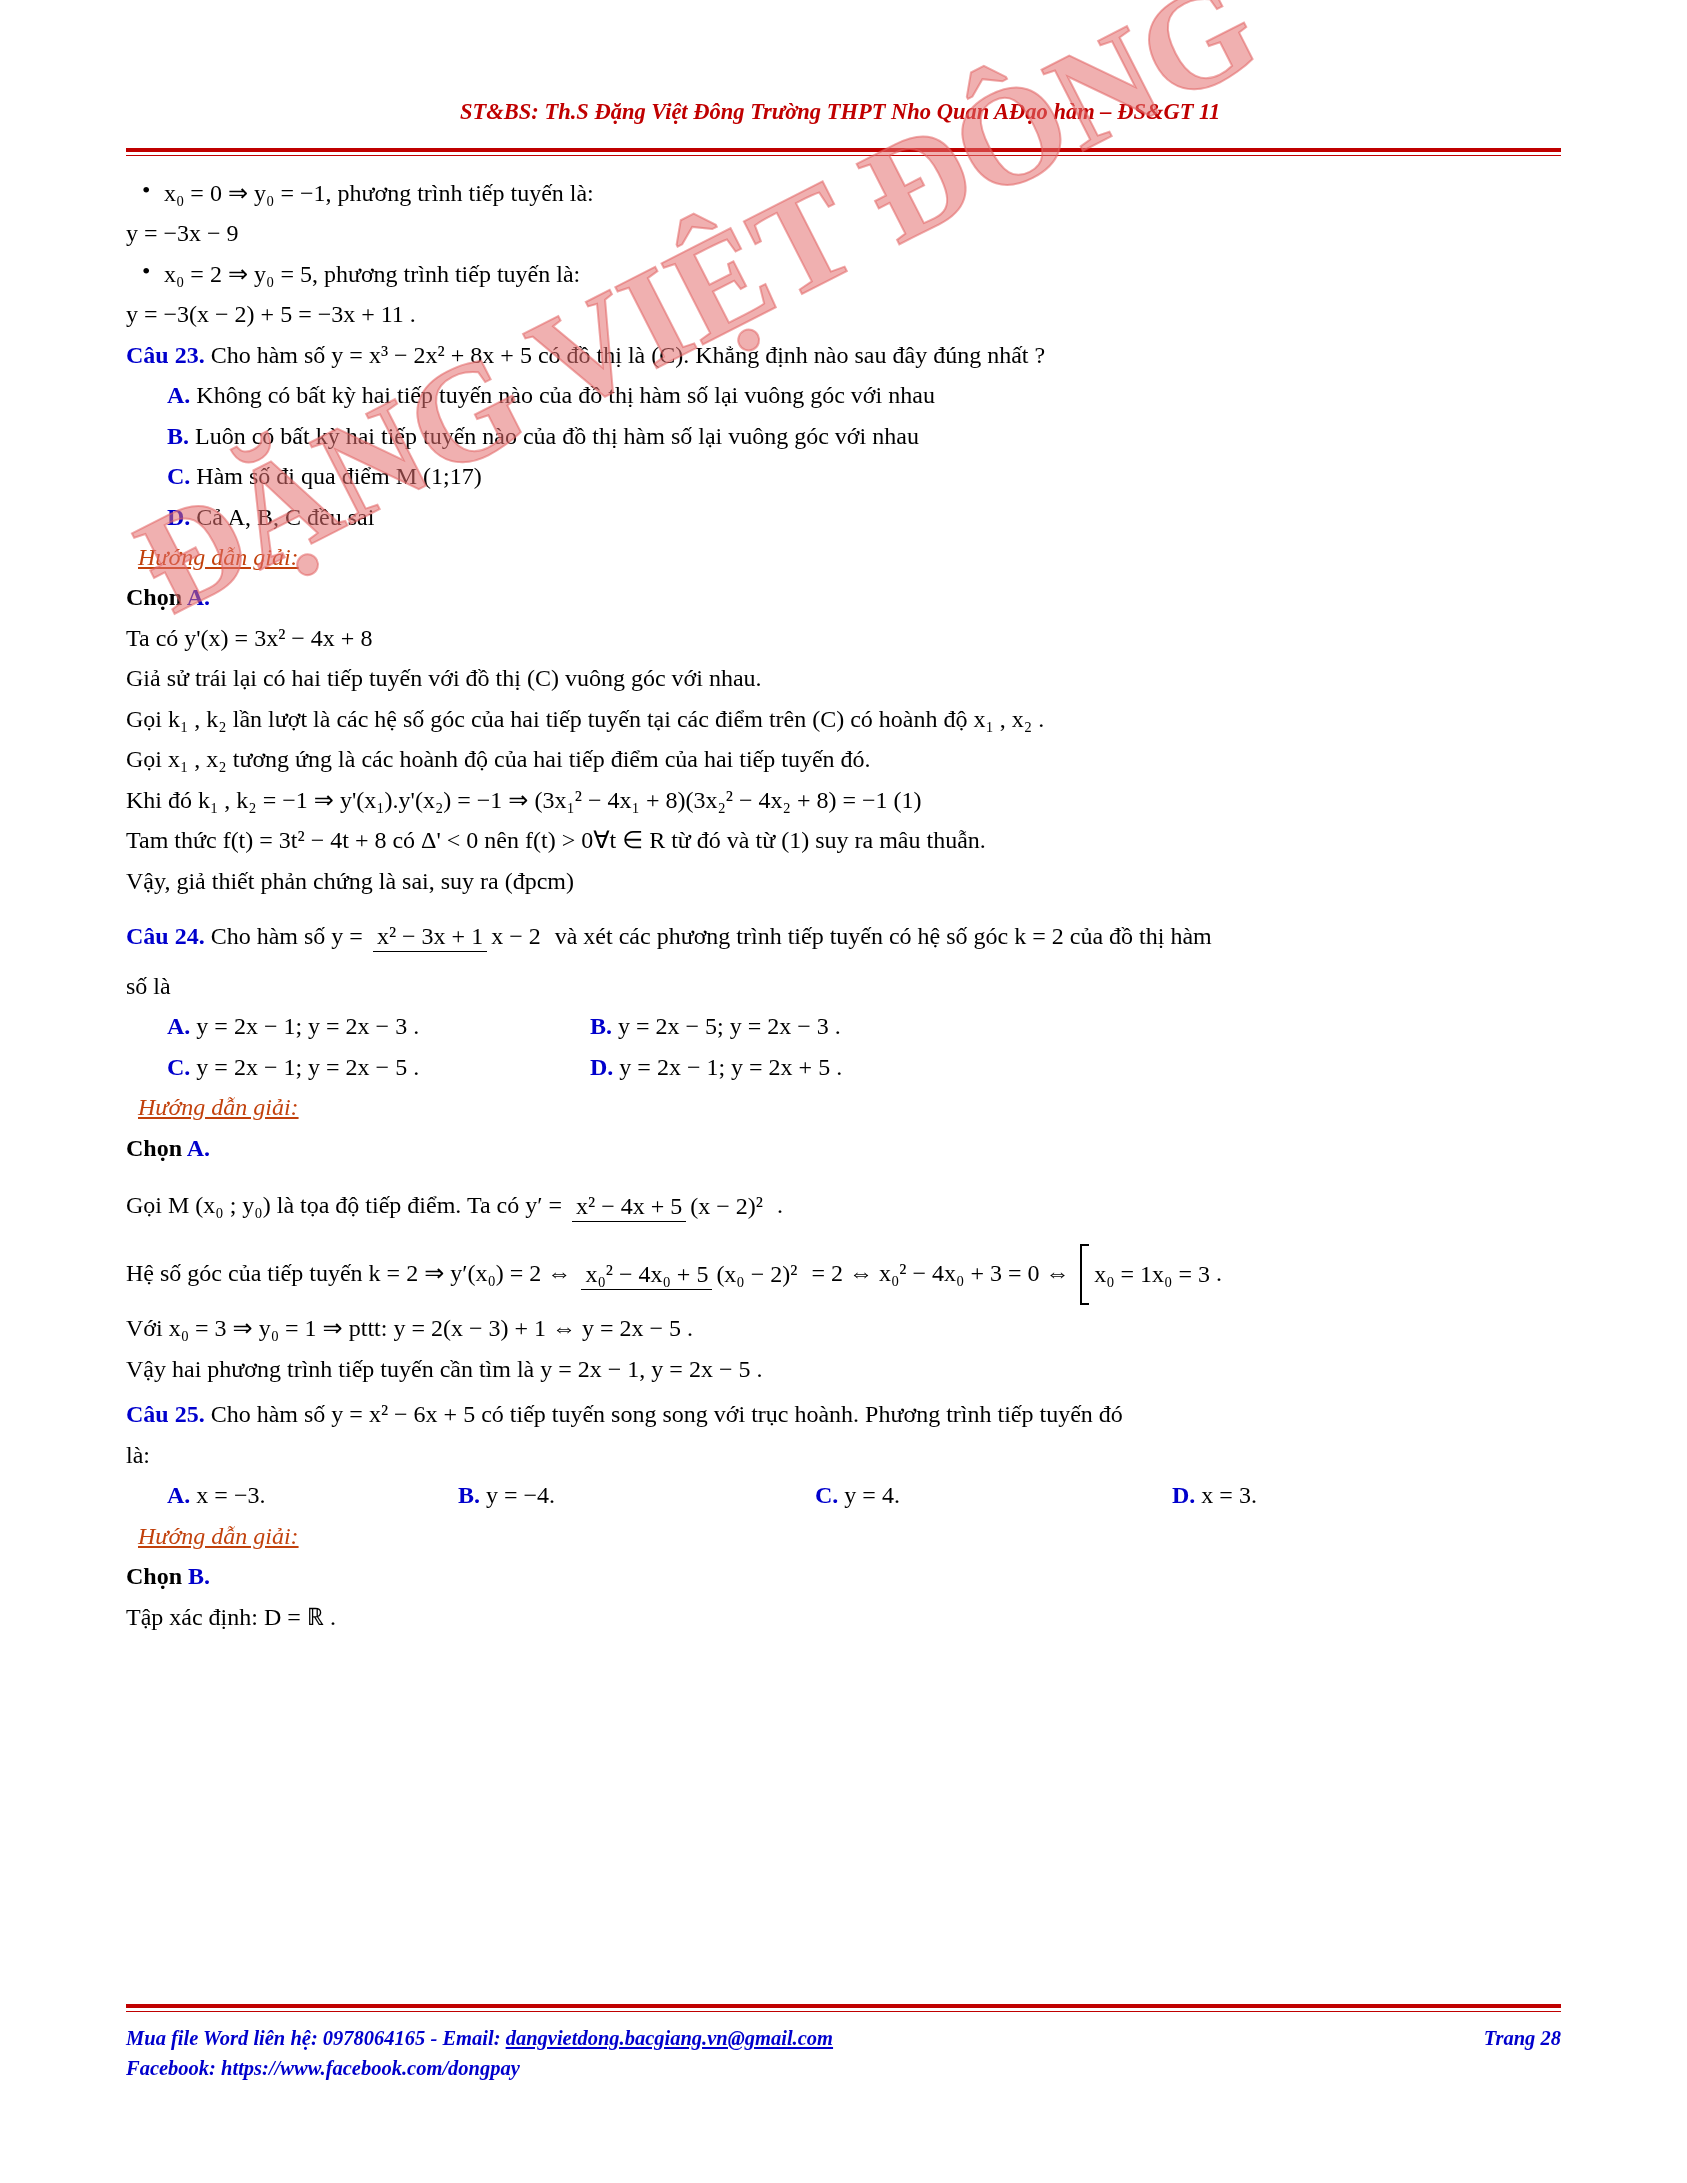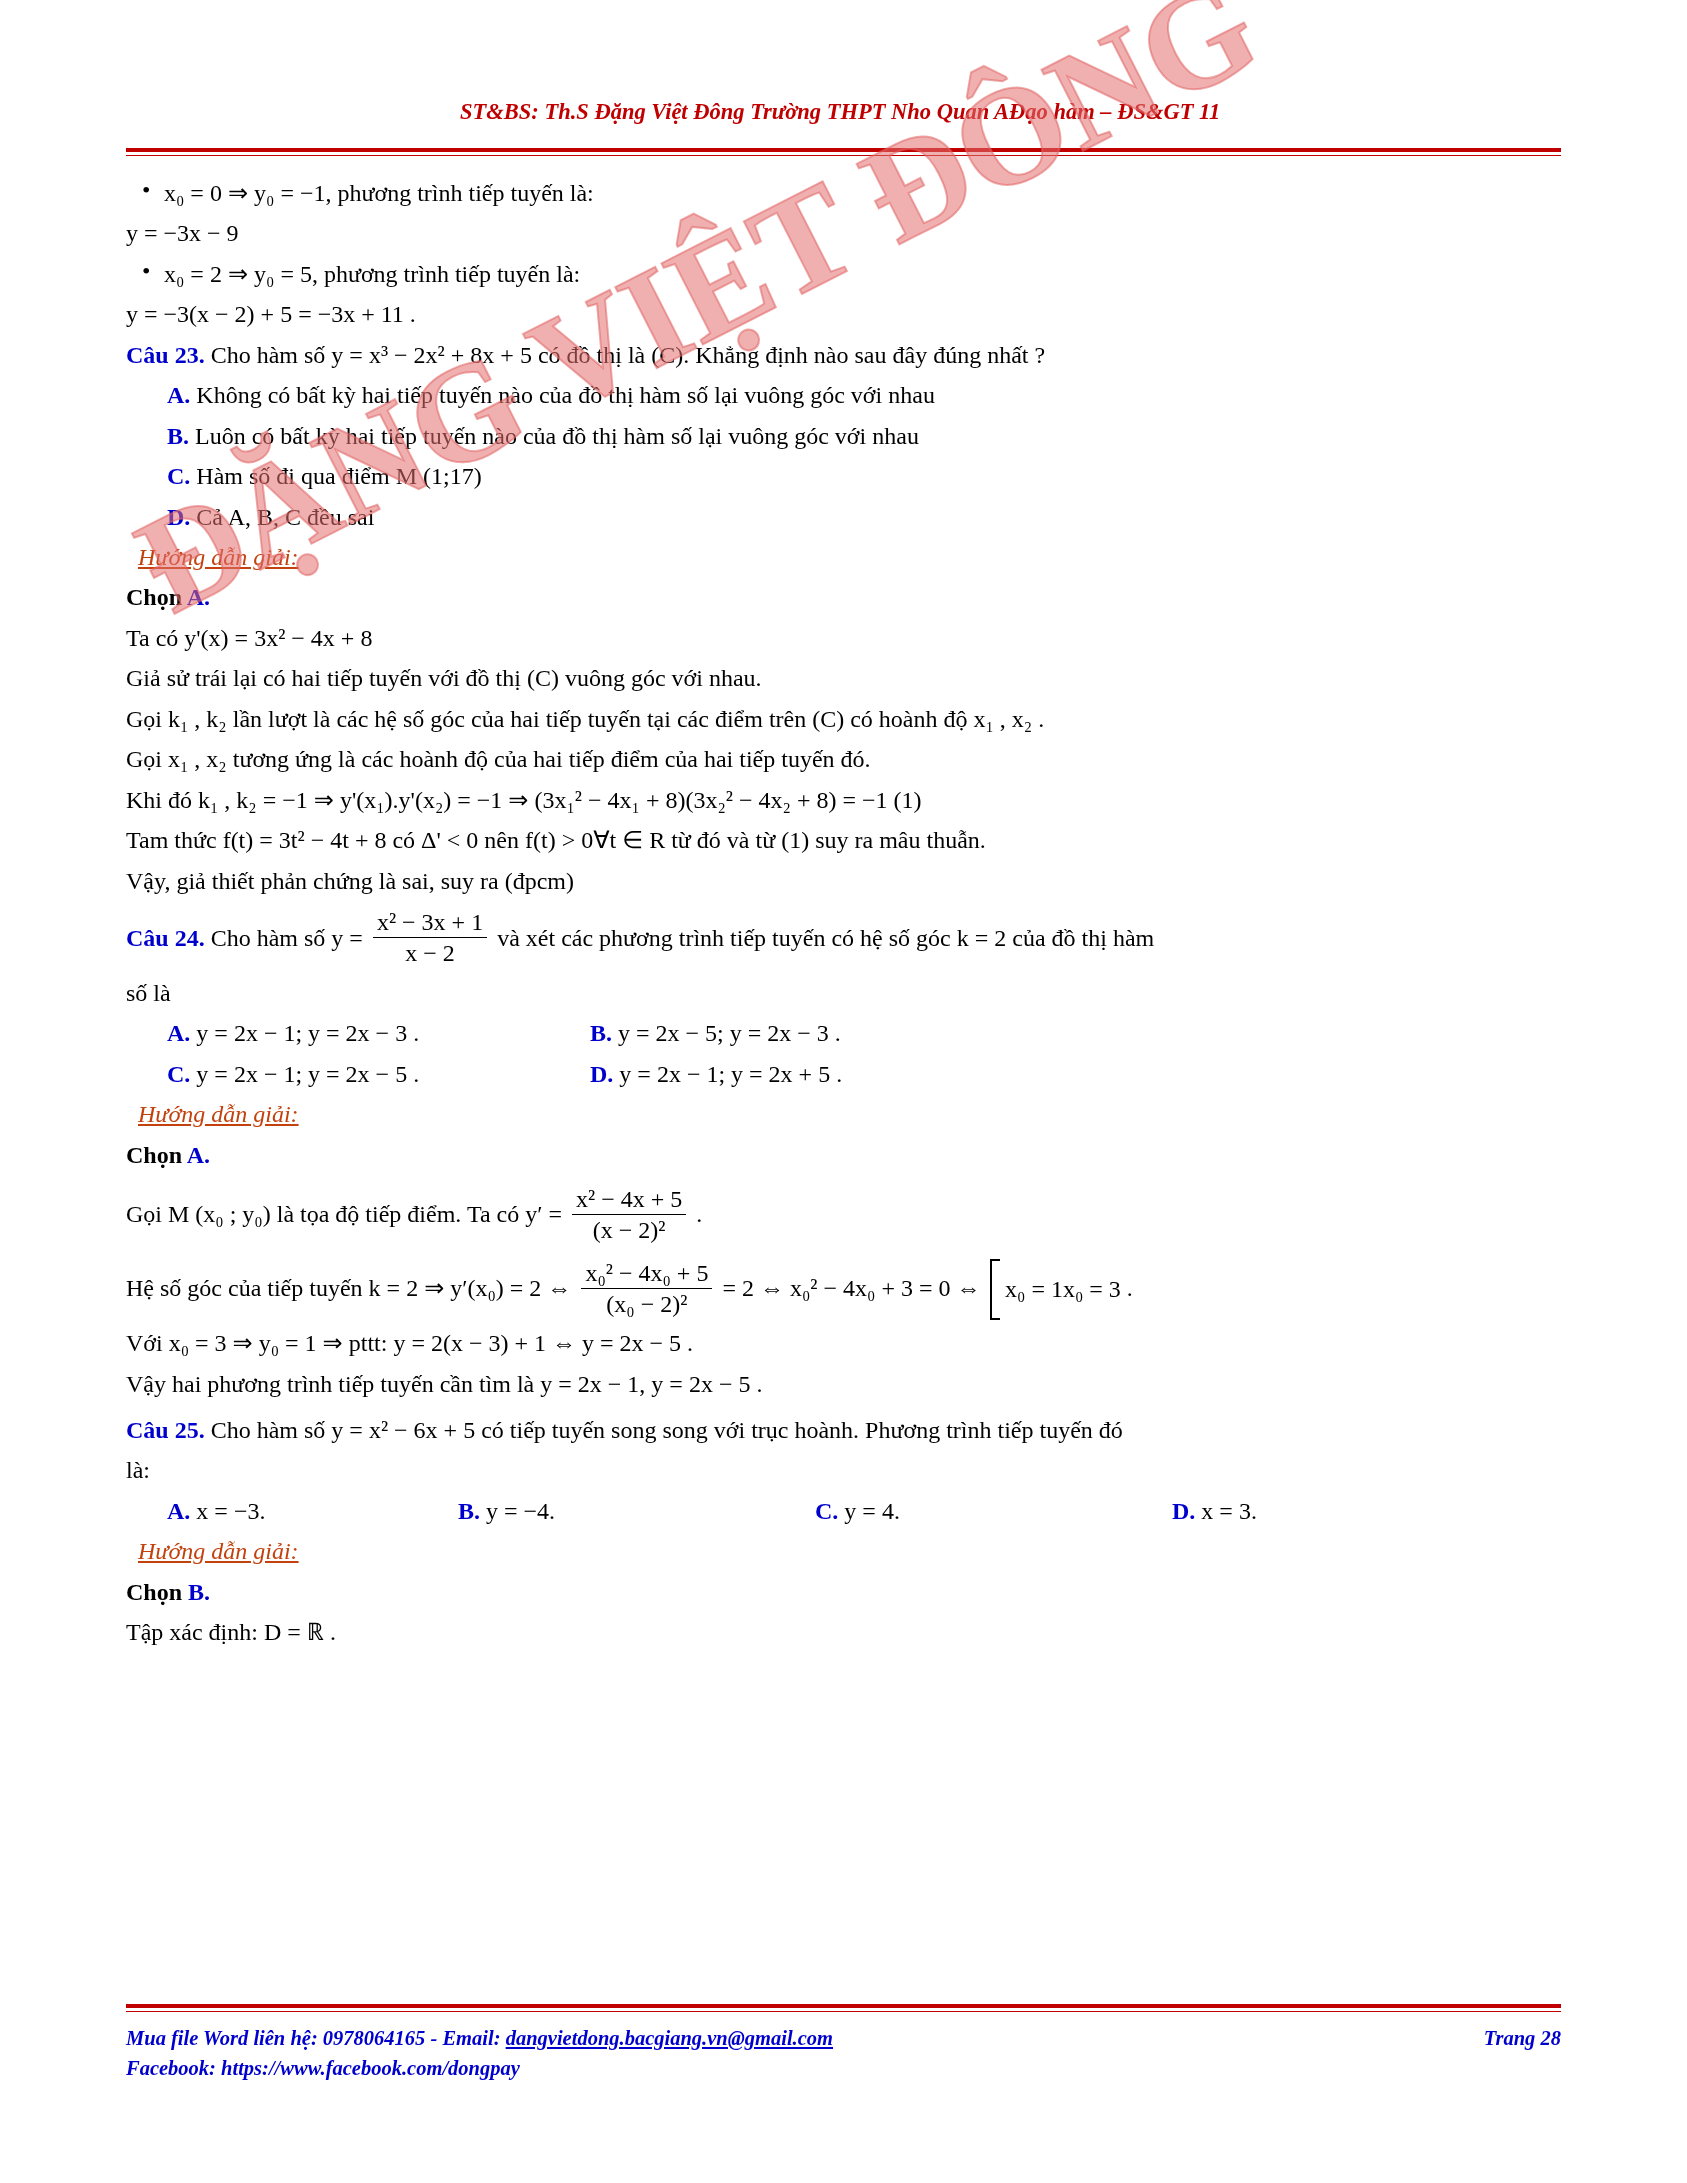--- a/index.html
+++ b/index.html
@@ -53,21 +53,21 @@
     color:#c2410c; font-weight:normal; font-style:italic;
     text-decoration:underline;
     margin-top:2.6px;
     margin-left:12px;
   }
   .choose { font-weight:bold; }
   .choose .ans { color:#0000cc; }
   .opt-row { display:flex; padding-left:41px; }
   .opt-row > div { width:423px; }
   .mathfrac {
-    display:inline-flex; flex-direction:column;
+    display:inline-flex; flex-direction:row;
     vertical-align:middle; text-align:center;
     margin:0 4px;
     position:relative; top:-1.3px;
   }
   .mathfrac .num { padding:0 4px; border-bottom:1.3px solid #000; line-height:1.25;}
   .mathfrac .den { padding:0 4px; line-height:1.3;}
   .tall { line-height:2.3; }
   .brace {
     display:inline-flex; align-items:center; vertical-align:middle;
     margin-left:4px; position:relative; top:-1.3px;

